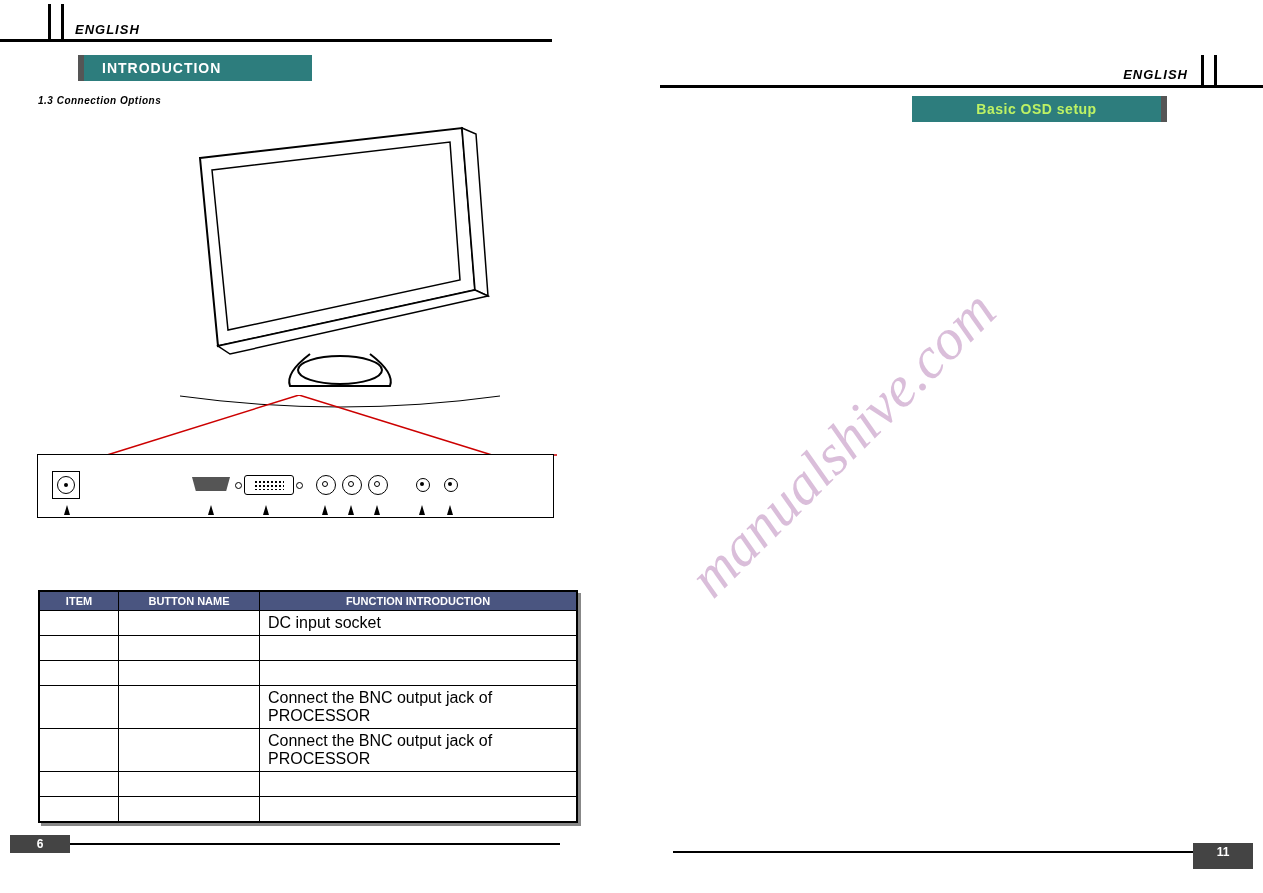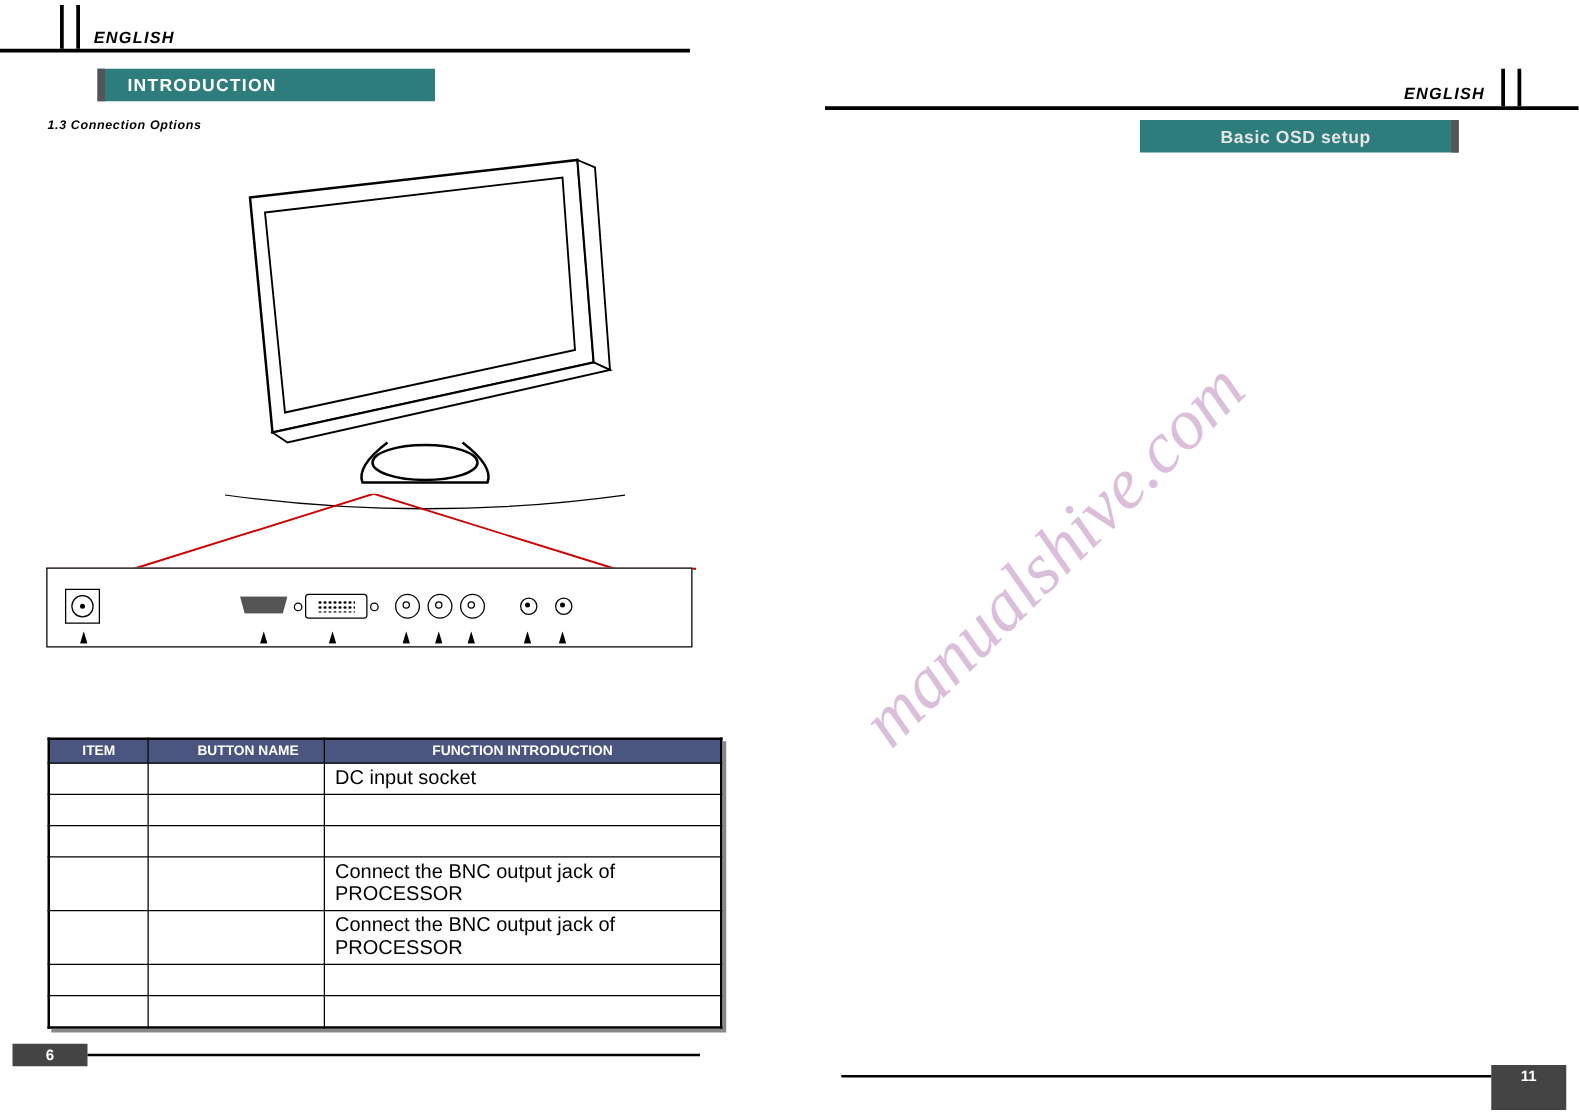--- a/index.html
+++ b/index.html
@@ -71,42 +71,42 @@
     font-style: italic;
     letter-spacing: 1px;
     font-size: 13px;
     font-family: Arial Black, Arial, sans-serif;
   }
   
   .intro-tab {
     position: absolute;
     top: 55px;
     left: 78px;
-    width: 270px;
+    width: 234px;
     height: 26px;
     background: #2d7d7d;
     border-left: 6px solid #555;
     color: #fff;
     font-weight: bold;
     letter-spacing: 1px;
     font-size: 14px;
     line-height: 26px;
     padding-left: 18px;
     box-sizing: border-box;
   }
   
   .osd-tab {
     position: absolute;
     top: 96px;
     left: 912px;
     width: 255px;
     height: 26px;
     background: #2d7d7d;
     border-right: 6px solid #555;
-    color: #e5e5e5;
+    color: #bef264;
     font-weight: bold;
     letter-spacing: 0.5px;
     font-size: 14px;
     line-height: 26px;
     text-align: center;
     box-sizing: border-box;
   }
   
   .section-title {
     position: absolute;
@@ -294,24 +294,24 @@
   .page-num-left::after {
     content:"";
     position:absolute;
     left:60px; top:8px;
     width: 490px;
     height:2px;
     background:#000;
   }
   .page-num-right {
     position: absolute;
-    bottom: 5px;
+    bottom: 24px;
     right: 10px;
     width: 60px;
-    height: 36px;
+    height: 26px;
     background: #444;
     color: #fff;
     font-weight: bold;
     text-align: center;
     font-size: 12px;
     line-height: 18px;
   }
   .page-num-right::before {
     content:"";
     position:absolute;
@@ -390,21 +390,21 @@
     <div class="arrow ar5"></div>
     <div class="arrow ar6"></div>
     <div class="arrow ar7"></div>
     <div class="arrow ar8"></div>
   </div>
 
   <table class="conn-table">
     <thead>
       <tr>
         <th style="width:38px;">ITEM</th>
-        <th style="width:100px;text-align:right;">BUTTON NAME</th>
+        <th style="width:100px;">BUTTON NAME</th>
         <th>FUNCTION INTRODUCTION</th>
       </tr>
     </thead>
     <tbody>
       <tr>
           <td class="item"></td>
           <td class="bname"></td>
           <td class="desc">DC input socket</td>
         </tr>
       <tr>

